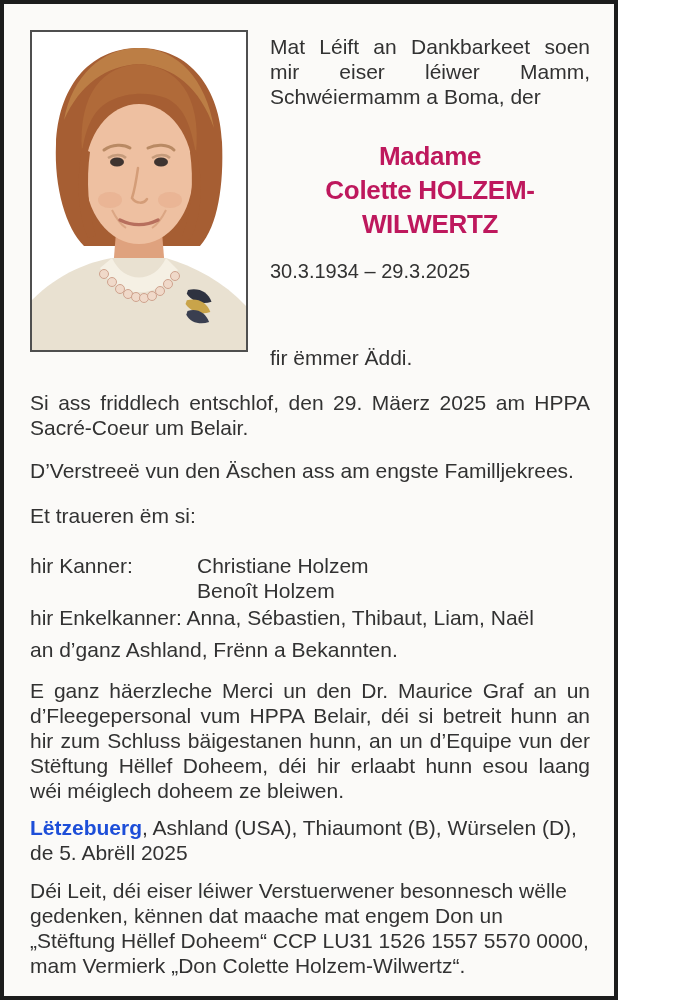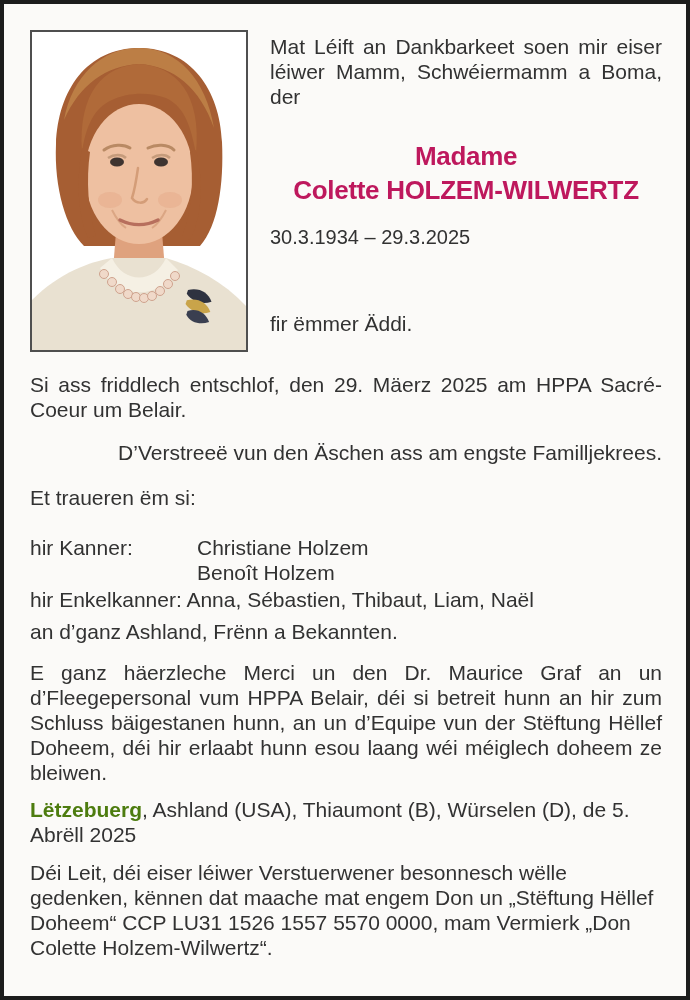--- a/index.html
+++ b/index.html
@@ -1,47 +1,47 @@
 <!DOCTYPE html>
 <html lang="lb"><head>
 <meta charset="utf-8">
 <style>
   html,body{margin:0;padding:0;background:#ffffff;}
   .frame{
-    width:690px;height:1000px;box-sizing:border-box;
+    width:618px;height:1000px;box-sizing:border-box;
     border:4px solid #1c1c1c;background:#fbfaf8;
     padding:26px 24px 0 26px;overflow:hidden;
     font-family:"Liberation Sans","DejaVu Sans",sans-serif;
     color:#323232;
   }
   .header{display:flex;gap:22px;}
   .photo-frame{
     flex:0 0 auto;width:214px;height:318px;
     border:2px solid #4f4f4f;background:#ffffff;
   }
   .photo-frame svg{display:block;}
   .header-right{flex:1;min-width:0;display:flex;flex-direction:column;}
   .intro{margin:4px 0 0;font-size:21px;line-height:25px;text-align:justify;}
   .title-block{margin:30px 0 0;text-align:center;font-weight:bold;font-size:26px;line-height:34px;color:#be185d;letter-spacing:-0.3px;}
   .title-block .line{display:block;}
   .dates{margin:18px 0 0;font-size:20px;line-height:24px;}
   .farewell{margin:62px 0 0;font-size:21px;line-height:25px;}
   .main{margin-top:20px;font-size:21px;line-height:25px;}
   .main p{margin:0;}
   .p-death{text-align:justify;}
-  .p-ashes{margin-top:18px !important;text-align:right;}
+  .p-ashes{margin-top:18px !important;}
   .p-mourn{margin-top:20px !important;}
   .children-row{display:flex;margin-top:25px;}
   .children-label{flex:0 0 167px;}
   .children-names{flex:1;min-width:0;}
   .p-grand{margin-top:2px !important;}
   .p-family{margin-top:7px !important;}
   .p-thanks{margin-top:16px !important;text-align:justify;}
   .p-places{margin-top:12px !important;}
-  .p-places b{color:#4d7c0f;}
+  .p-places b{color:#1d4ed8;}
   .p-donation{margin-top:13px !important;}
 </style>
 </head>
 <body>
 
 <div class="frame">
 
   <div class="header">
 
     <div class="photo-frame">

